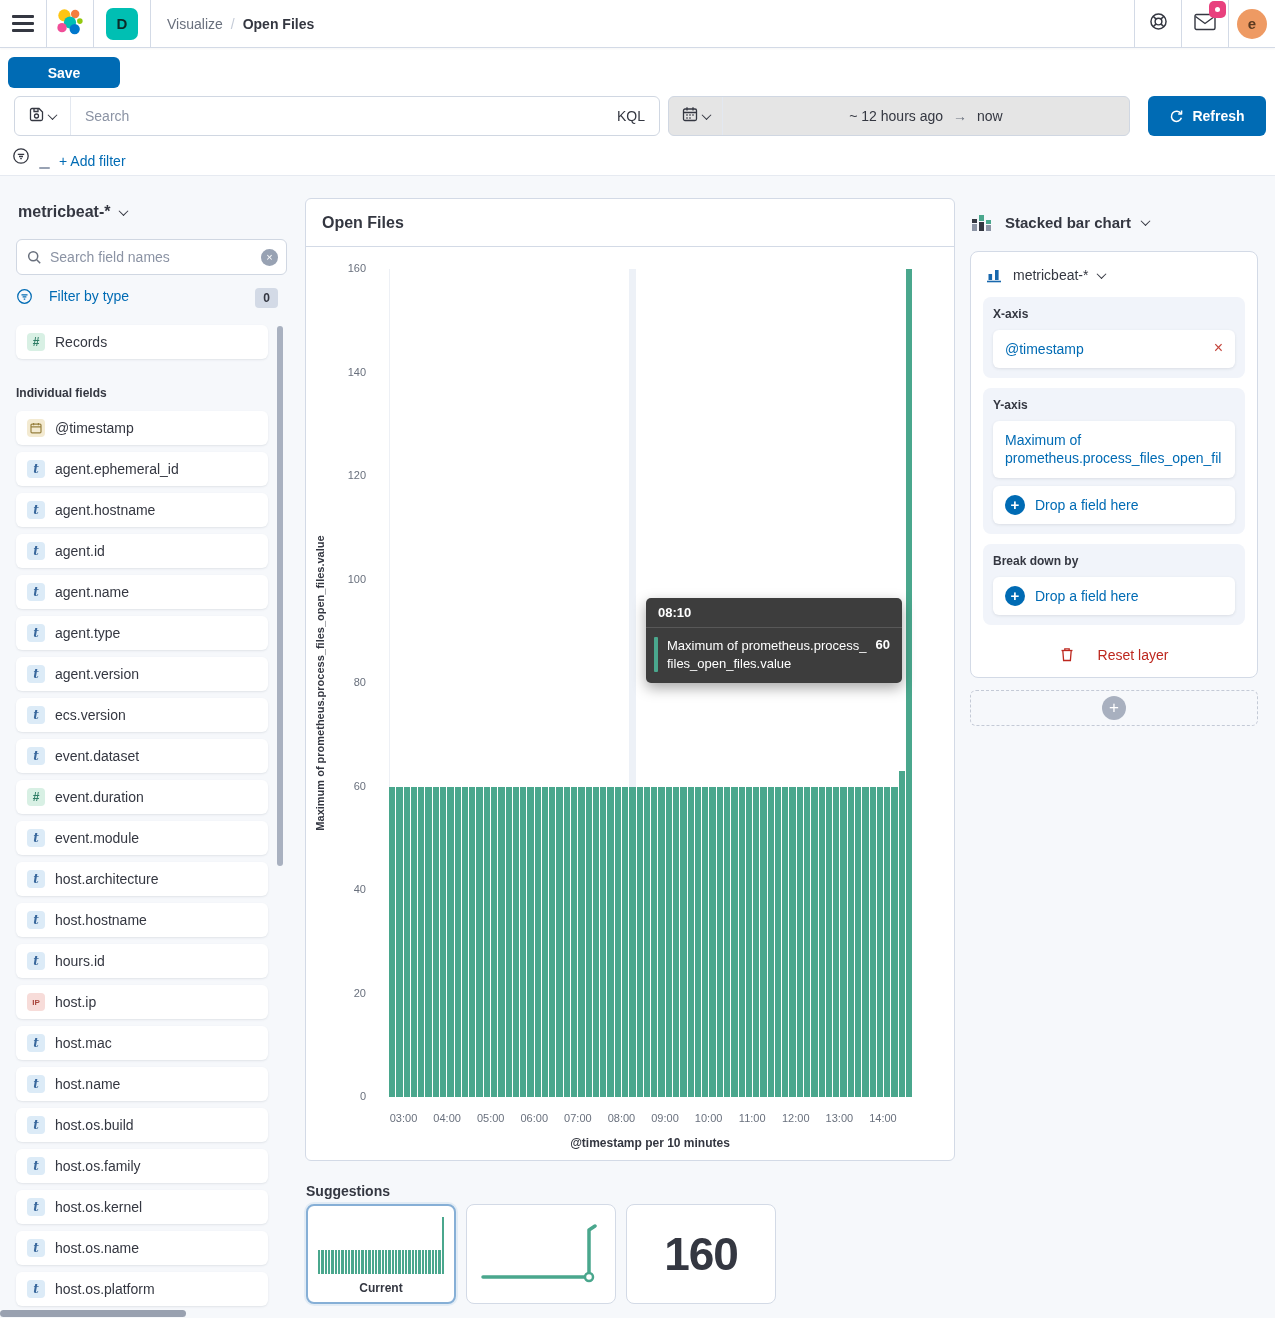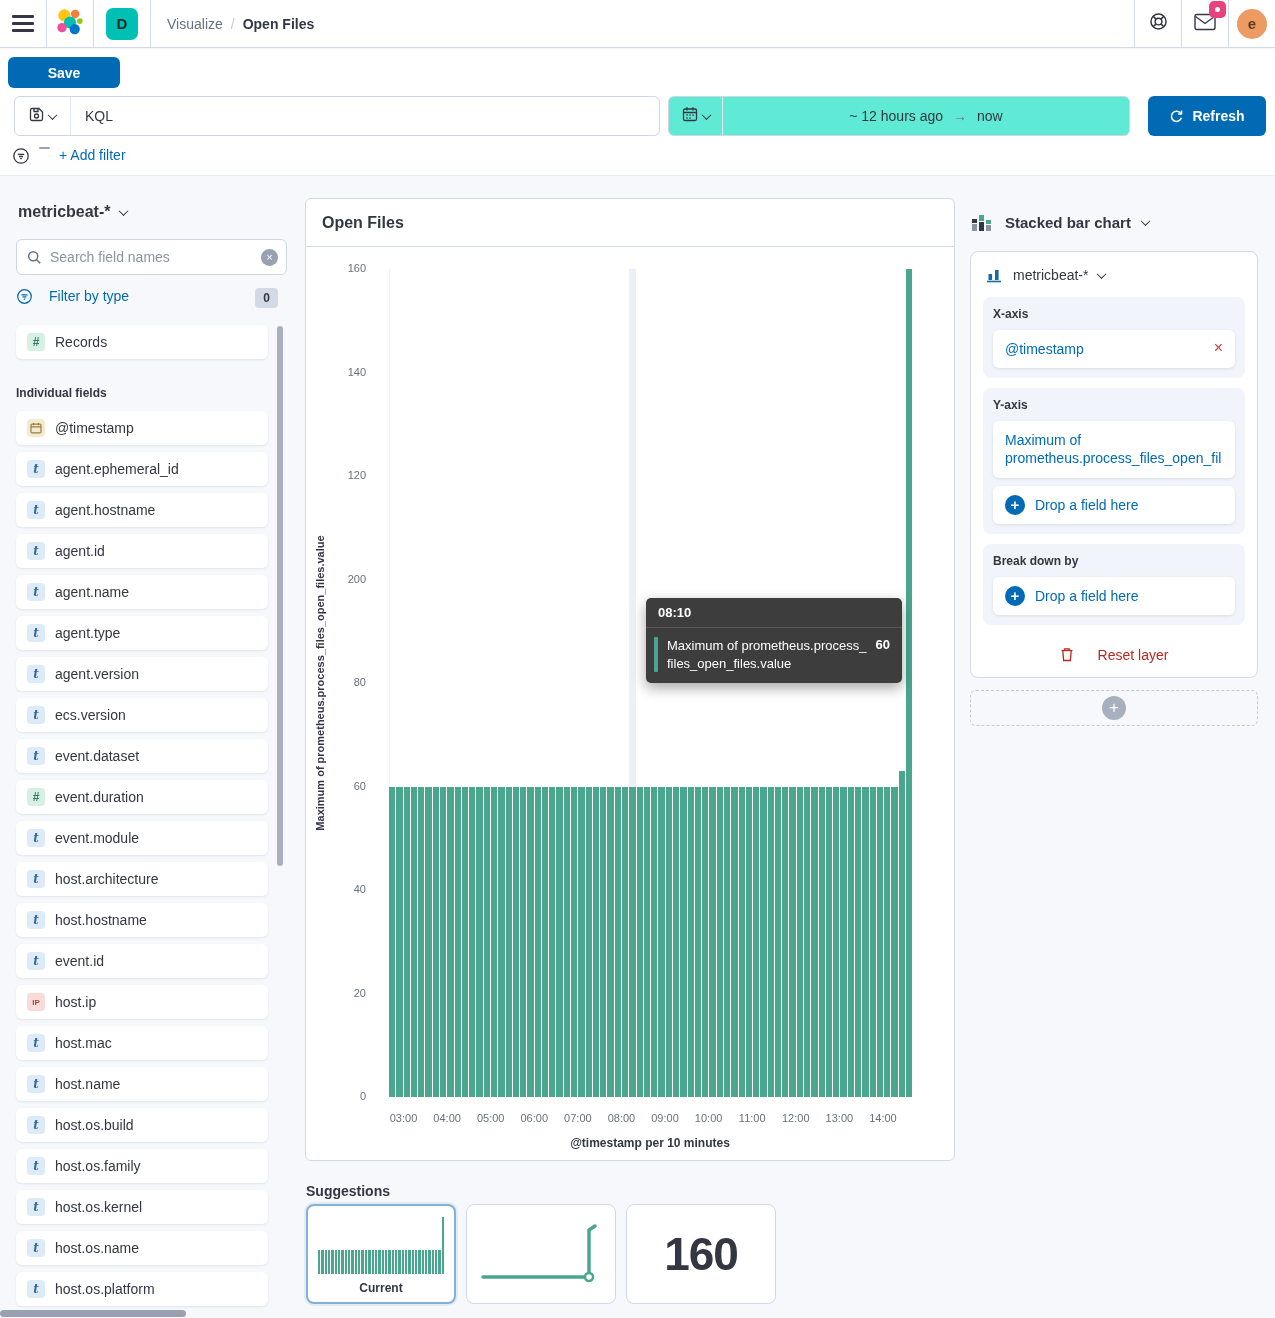--- a/index.html
+++ b/index.html
@@ -36,27 +36,27 @@
                  font-size:14px; cursor:pointer; font-family:inherit; display:flex; align-items:center; justify-content:center; gap:8px; }
   .save-btn { position:absolute; left:8px; top:9px; width:112px; height:31px; }
   .querybar { position:absolute; left:14px; top:48px; width:646px; height:40px; border:1px solid #d0d7e2;
               border-radius:6px; background:#fff; display:flex; align-items:center; overflow:hidden; }
   .qb-save { width:56px; height:100%; display:flex; align-items:center; justify-content:center; gap:5px;
              border-right:1px solid #e3e8f0; cursor:pointer; flex:none; }
   .qb-input { flex:1; border:none; outline:none; height:100%; padding:0 14px; font-size:14px; font-family:inherit; color:#343741; }
   .qb-input::placeholder { color:#8b93a4; }
   .kql { padding:0 14px; font-size:14px; color:#343741; font-weight:500; cursor:pointer; }
   .datebar { position:absolute; left:668px; top:48px; width:462px; height:40px; border:1px solid #d0d7e2;
-             border-radius:6px; background:#5eead4; display:flex; align-items:stretch; overflow:hidden; }
+             border-radius:6px; background:#e5e5e5; display:flex; align-items:stretch; overflow:hidden; }
   .db-cal { width:54px; display:flex; align-items:center; justify-content:center; gap:5px;
             border-right:1px solid #e3e8f0; cursor:pointer; flex:none; }
   .db-range { flex:1; display:flex; align-items:center; justify-content:center; gap:10px; font-size:14px; cursor:pointer; }
   .db-range .arrow { color:#69707d; }
   .refresh-btn { position:absolute; left:1148px; top:48px; width:118px; height:40px; }
-  .filter-row { position:absolute; left:12px; top:99px; height:22px; display:flex; align-items:flex-start; gap:9px; }
+  .filter-row { position:absolute; left:12px; top:99px; height:22px; display:flex; align-items:flex-end; gap:9px; }
   .filter-dash { width:11px; height:2px; background:#98a2b3; border-radius:1px; }
   .add-filter { color:#006bb4; font-size:14px; cursor:pointer; }
 
   .chev { display:inline-block; width:7px; height:7px; border-right:1.6px solid #343741;
           border-bottom:1.6px solid #343741; transform:rotate(45deg) translate(-1px,-1px); }
 
   
   .content { position:absolute; top:175px; left:0; width:1275px; height:1143px; background:#f6f8fb; border-top:1px solid #e6eaf1; }
 
   
@@ -228,20 +228,21 @@
       <div class="qb-save">
         <span>
           <svg width="15" height="15" viewBox="0 0 15 15" fill="none" stroke="#343741" stroke-width="1.3">
             <path d="M1.5 3A1.5 1.5 0 0 1 3 1.5h7L13.5 5v7a1.5 1.5 0 0 1-1.5 1.5H3A1.5 1.5 0 0 1 1.5 12z"></path>
             <circle cx="7.5" cy="9" r="2"></circle>
             <path d="M5 1.5v3h4v-3"></path>
           </svg>
         </span>
         <span class="chev"></span>
       </div>
+      <input class="qb-input" placeholder="Search" style="">
       <span class="kql">KQL</span>
     </div>
 
     <div class="datebar">
       <div class="db-cal">
         <span>
           <svg width="16" height="16" viewBox="0 0 16 16" fill="none" stroke="#343741" stroke-width="1.3">
             <rect x="1.5" y="3" width="13" height="11.5" rx="1.5"></rect>
             <path d="M1.5 6.5h13M5 1.2v3.3M11 1.2v3.3"></path>
             <path d="M4 9h2M7 9h2M10 9h2M4 12h2M7 12h2" stroke-width="1.1"></path>
@@ -366,21 +367,21 @@
           <div class="field-card">
             <span class="fi fi-string">t</span>
             <span class="fname">host.architecture</span>
           </div>
           <div class="field-card">
             <span class="fi fi-string">t</span>
             <span class="fname">host.hostname</span>
           </div>
           <div class="field-card">
             <span class="fi fi-string">t</span>
-            <span class="fname">event.id</span>
+            <span class="fname">hours.id</span>
           </div>
           <div class="field-card">
             <span class="fi fi-ip">IP</span>
             <span class="fname">host.ip</span>
           </div>
           <div class="field-card">
             <span class="fi fi-string">t</span>
             <span class="fname">host.mac</span>
           </div>
           <div class="field-card">
@@ -417,21 +418,21 @@
         <div class="ylabel-col">
           <span>Maximum of prometheus.process_files_open_files.value</span>
         </div>
         <div class="yaxis-line"></div>
         <div>
             <div class="ytick" style="top: 821px;">0</div>
             <div class="ytick" style="top: 717.5px;">20</div>
             <div class="ytick" style="top: 614px;">40</div>
             <div class="ytick" style="top: 510.5px;">60</div>
             <div class="ytick" style="top: 407px;">80</div>
-            <div class="ytick" style="top: 303.5px;">200</div>
+            <div class="ytick" style="top: 303.5px;">100</div>
             <div class="ytick" style="top: 200px;">120</div>
             <div class="ytick" style="top: 96.5px;">140</div>
             <div class="ytick" style="top: -7px;">160</div>
           </div>
         <div class="bars-wrap">
           <div class="hoverband" style="left: 239.708px; width: 7.26389px;"></div>
           <div class="bars">
               <div class="bar" style="height: 37.5%; background: rgb(74, 167, 141);"></div>
               <div class="bar" style="height: 37.5%; background: rgb(74, 167, 141);"></div>
               <div class="bar" style="height: 37.5%; background: rgb(74, 167, 141);"></div>

